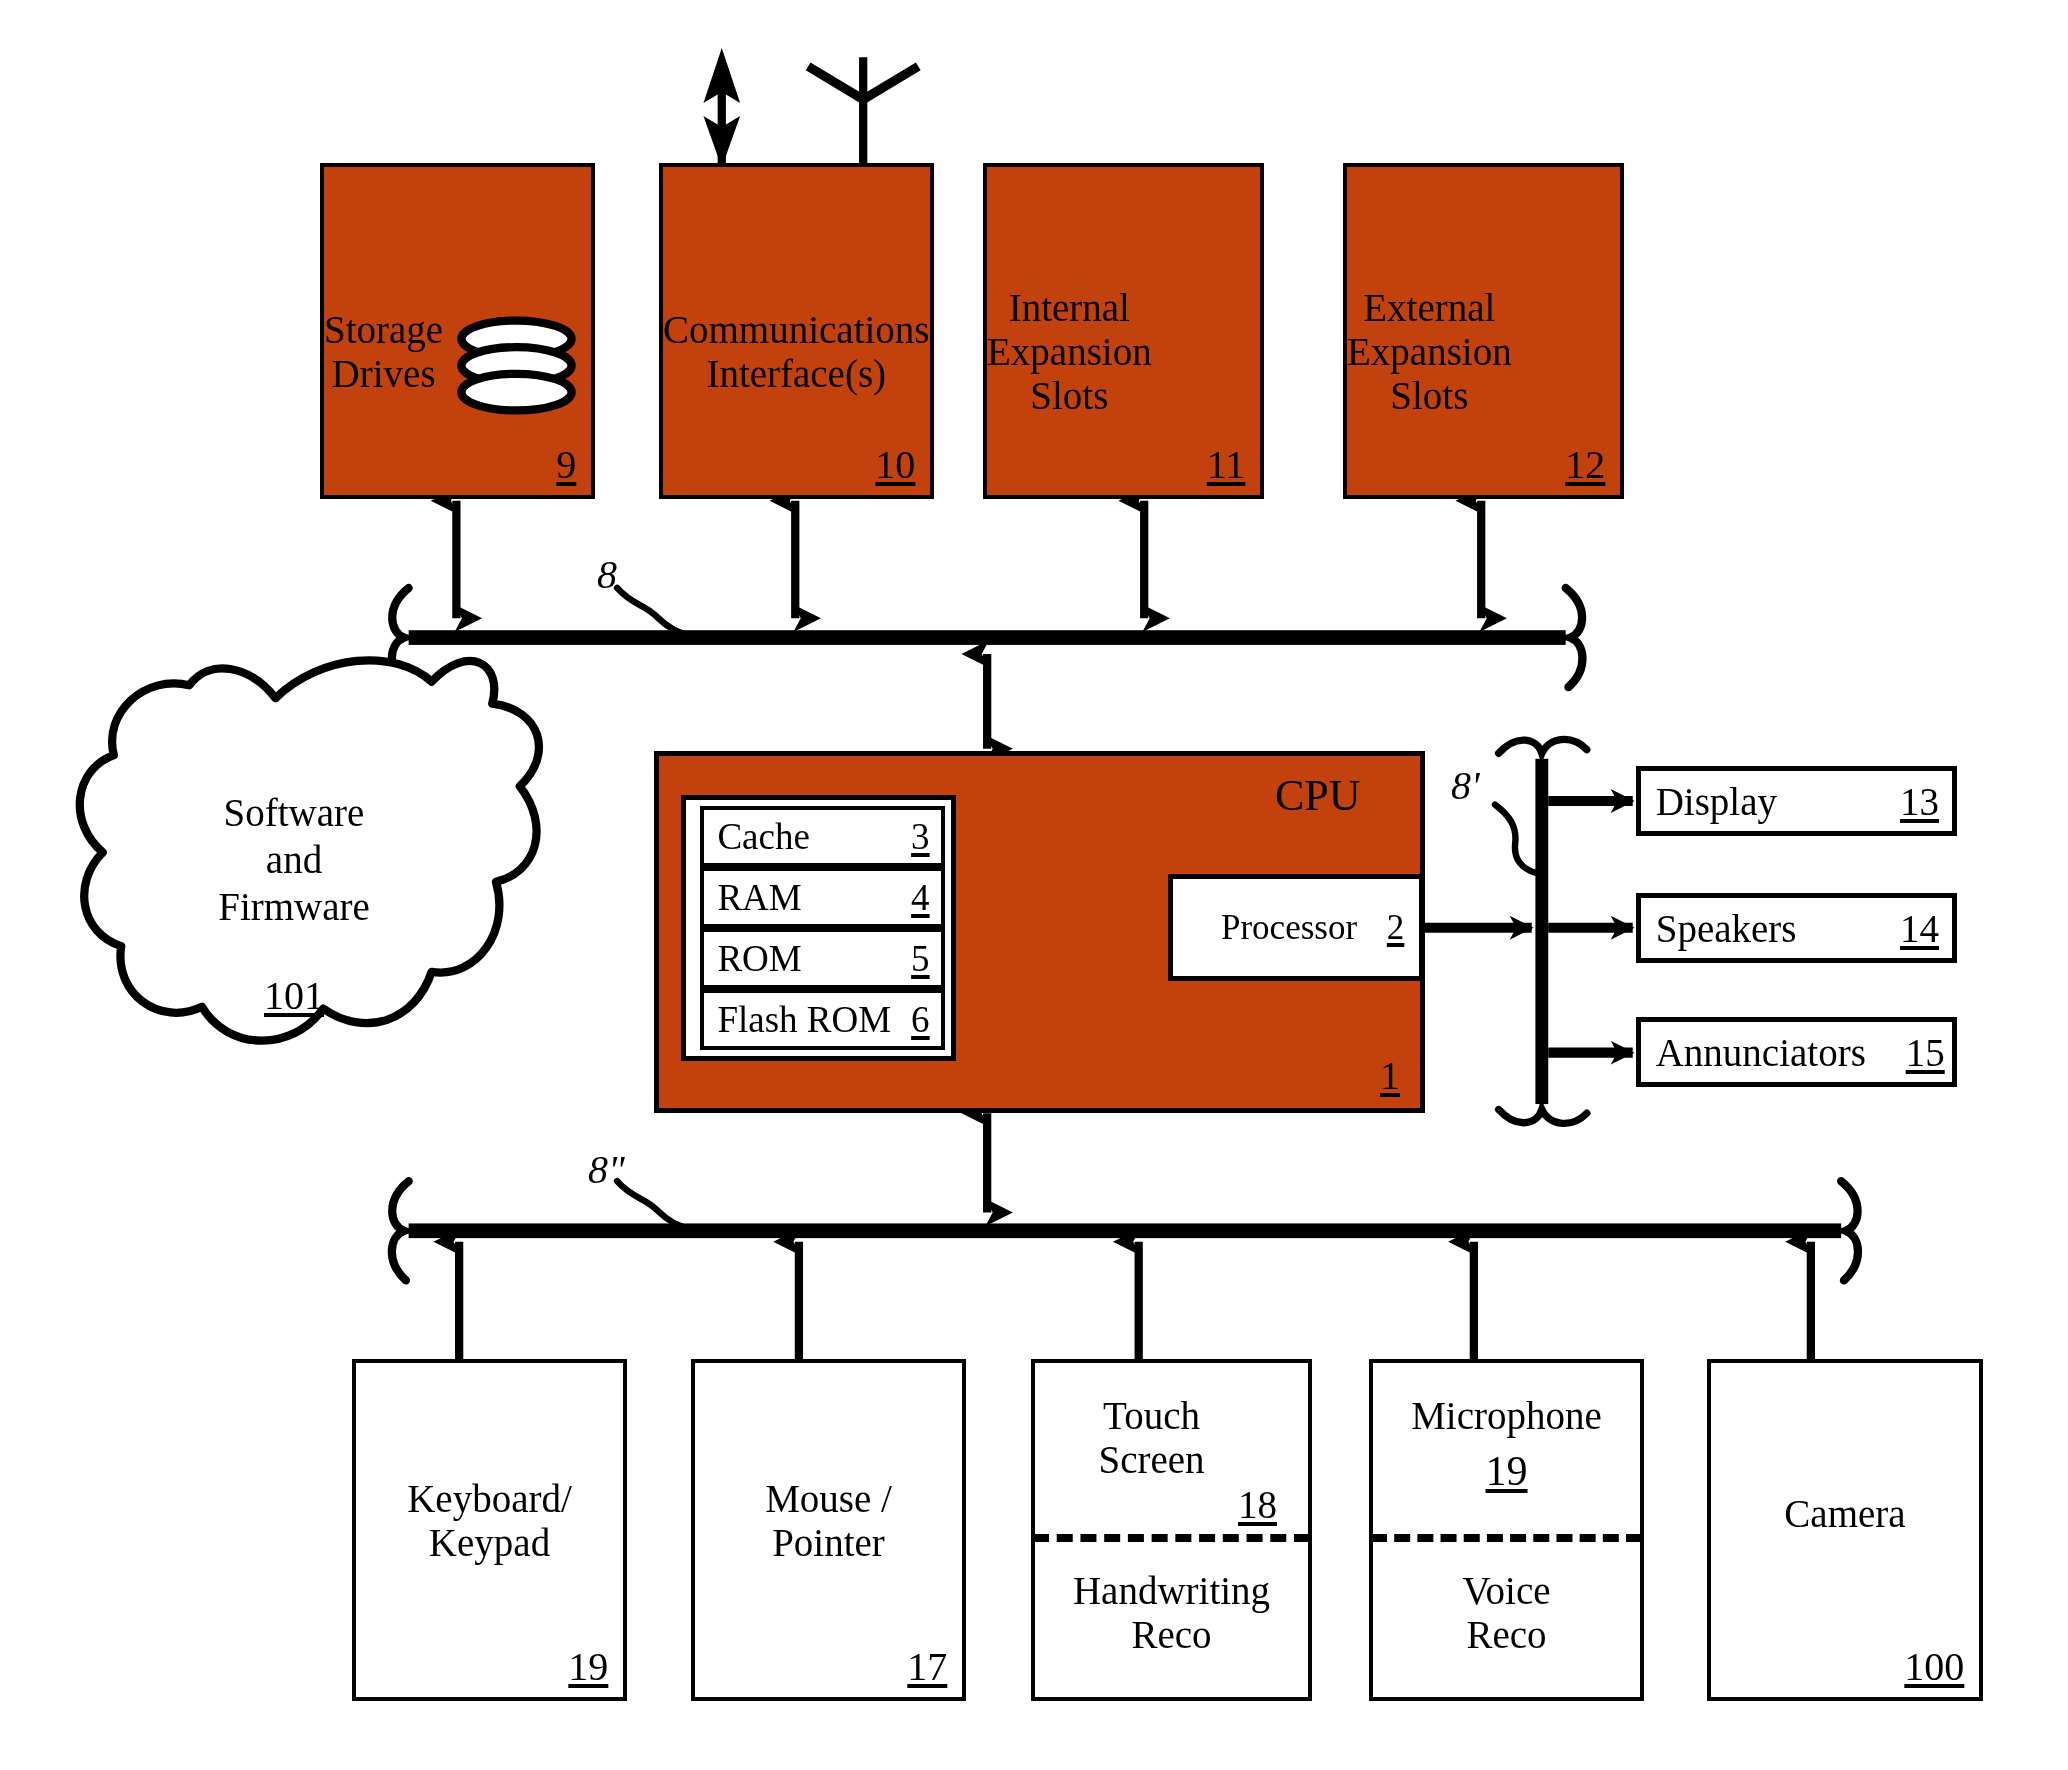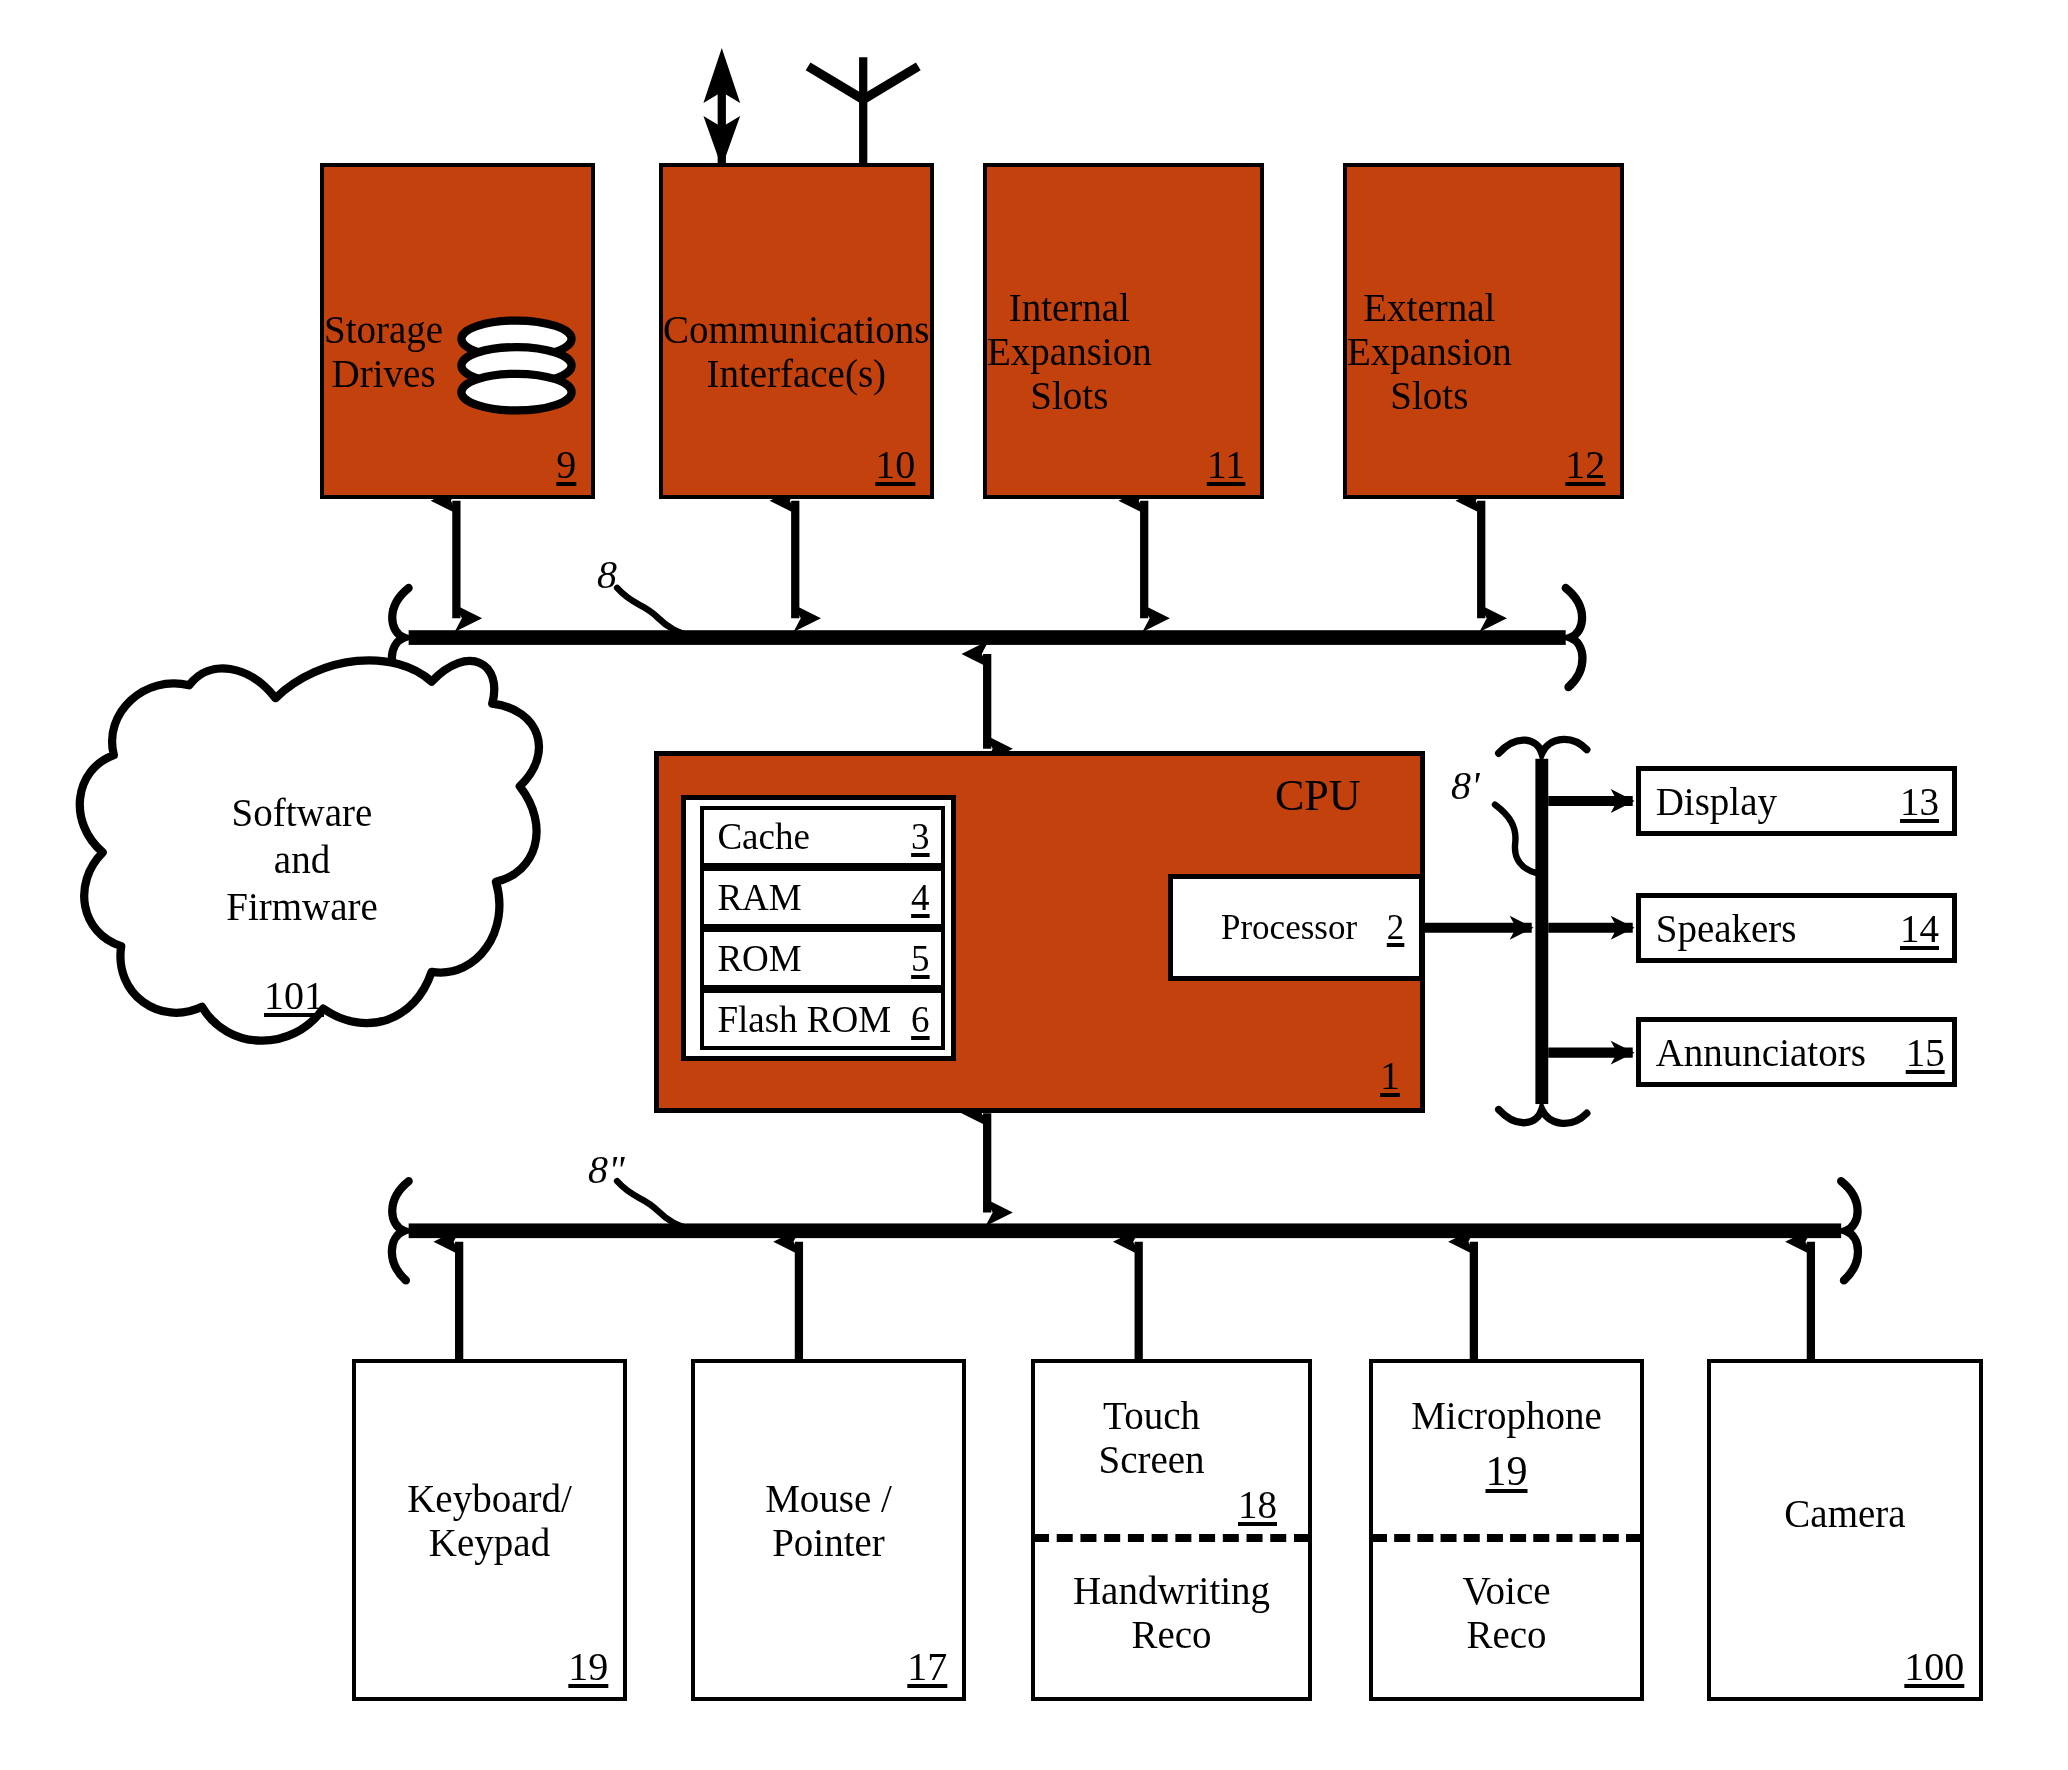--- a/index.html
+++ b/index.html
@@ -341,21 +341,21 @@
   </div>
   <div class="out-box" style="left:1636px; top:893px; width:321px; height:70px;">
     <span>Speakers</span>
     <span class="refnum">14</span>
   </div>
   <div class="out-box tight" style="left:1636px; top:1017px; width:321px; height:70px;">
     <span>Annunciators</span>
     <span class="refnum">15</span>
   </div>
 
-  <div id="cloud-text" style="left:155px; top:790px; width:294px;">Software
+  <div id="cloud-text" style="left:147px; top:790px; width:294px;">Software
 and
 Firmware</div>
   <div id="cloud-ref" class="refnum" style="left:147px; top:972px; width:294px;">101</div>
 
   <div class="bottom-box" style="left:320px; top:1359px; width:275px; height:342px;">
     <div class="bottom-title" style="top:114px;">Keyboard/
 Keypad</div>
     <span class="corner-ref refnum" style="font-size:40px;">19</span>
   </div>
 

